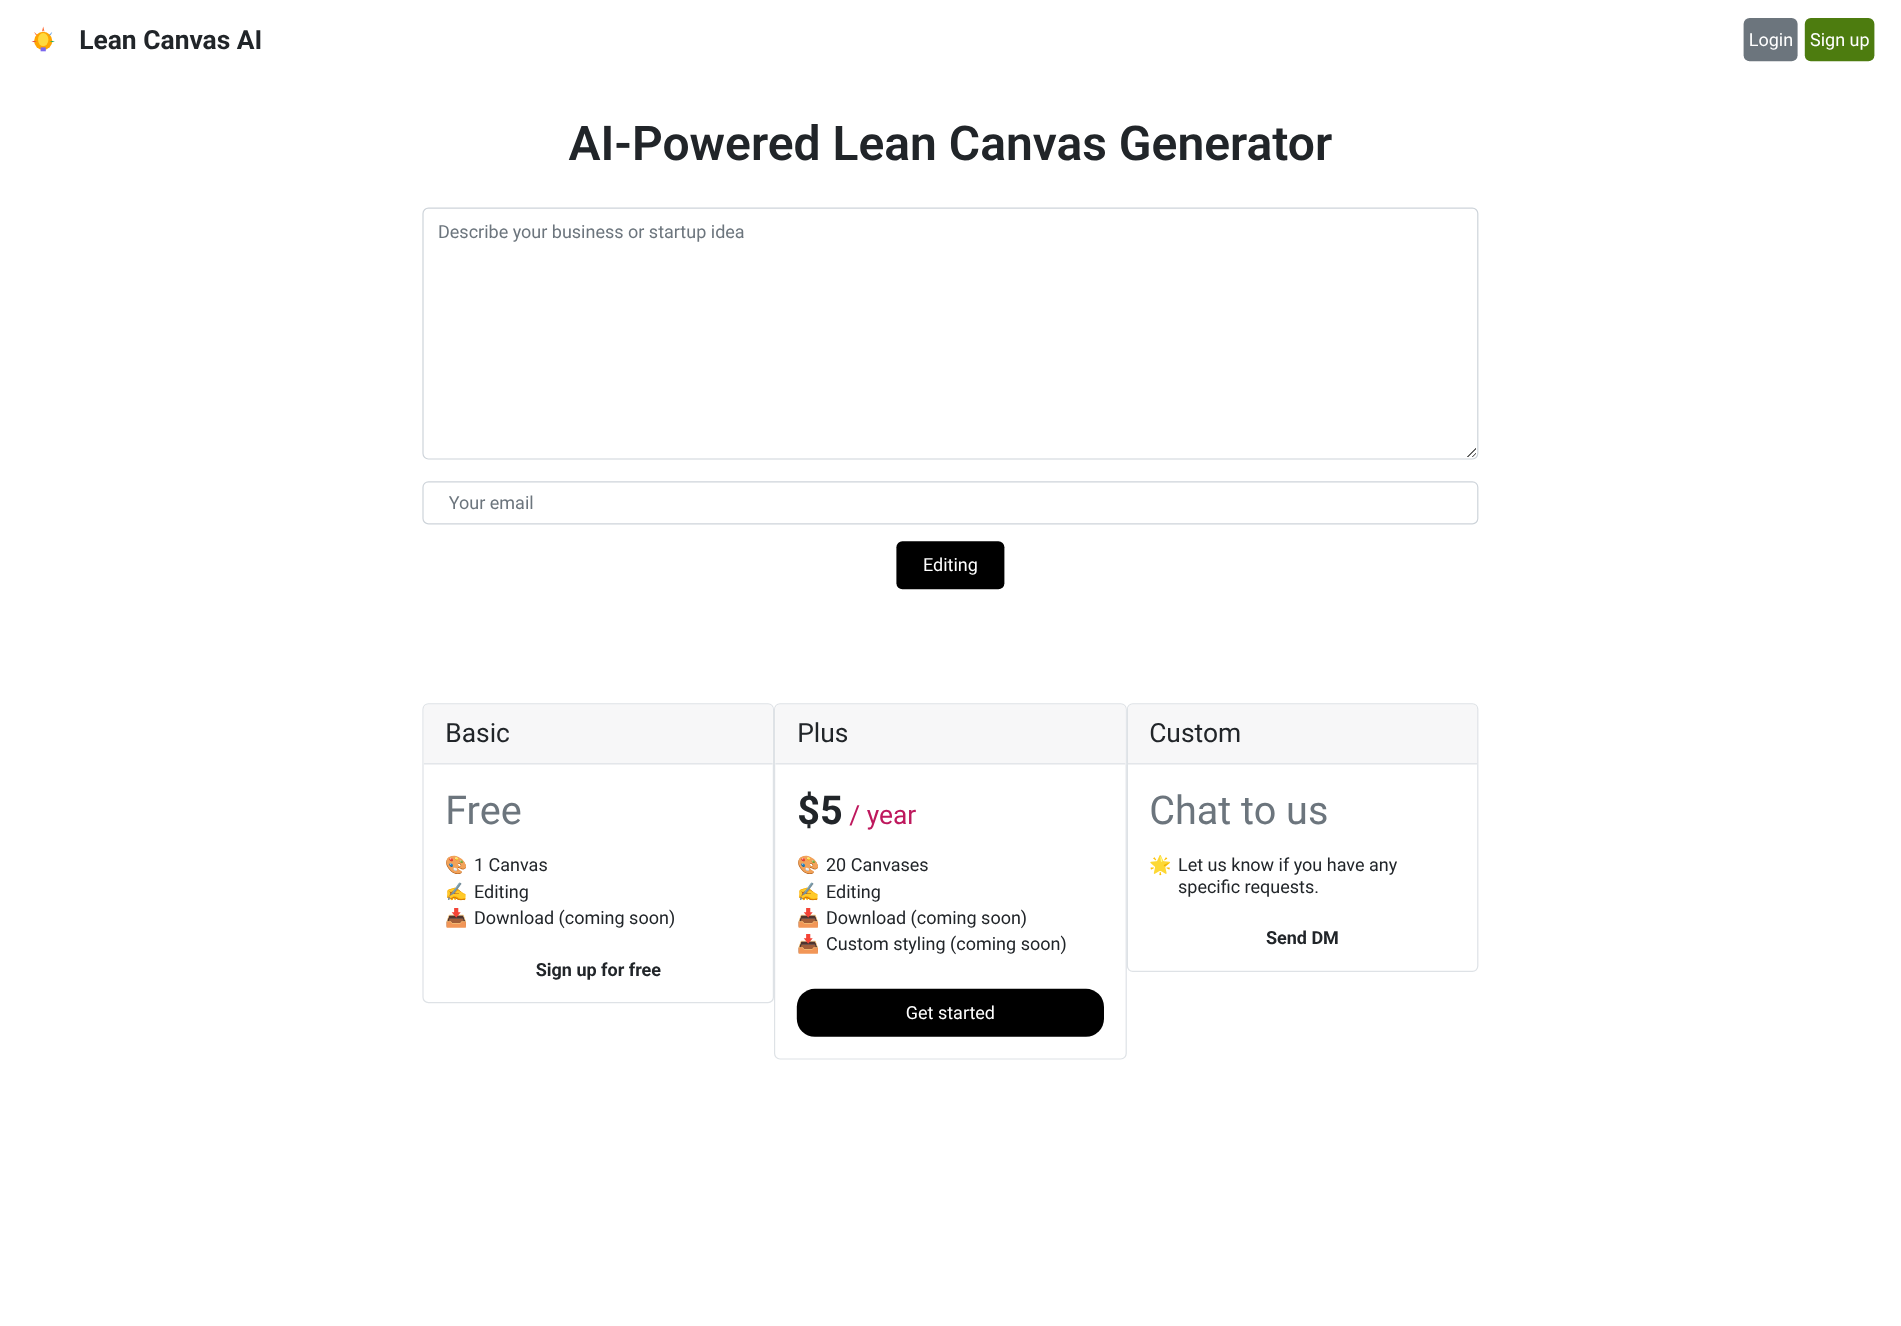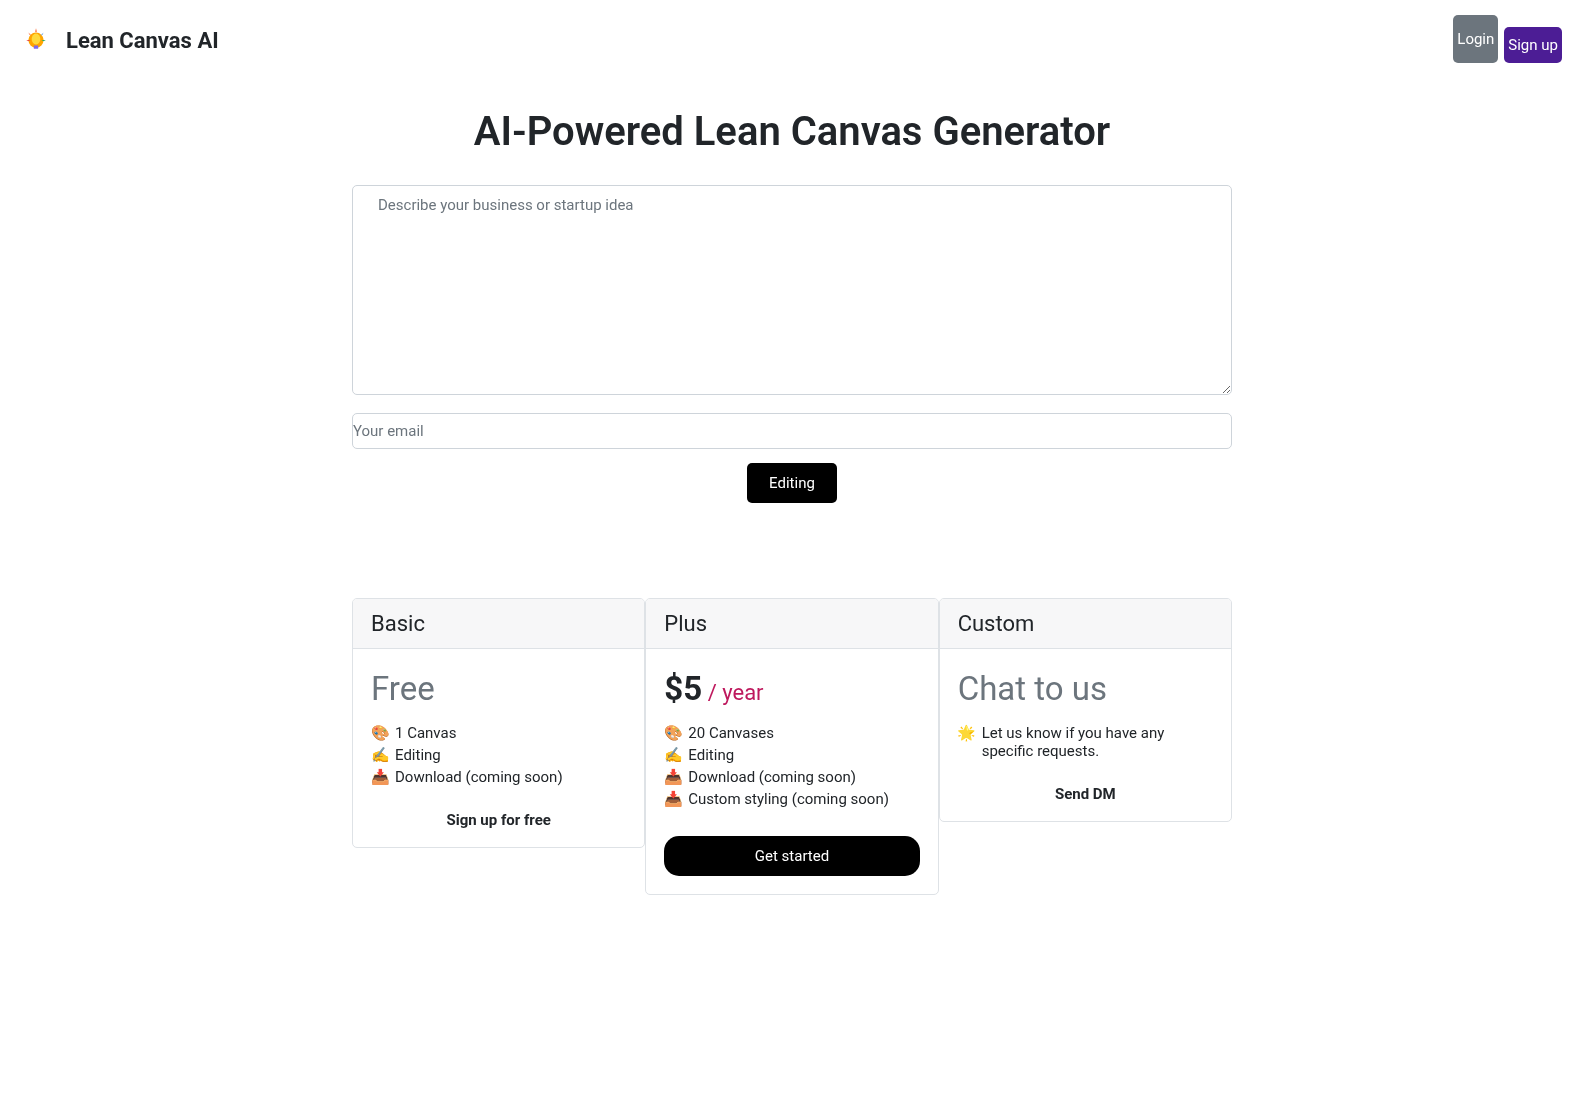--- a/index.html
+++ b/index.html
@@ -51,54 +51,53 @@
       font-size: 15px;
       font-weight: 400;
       cursor: pointer;
       font-family: inherit;
     }
     .btn-login {
       background: #6c757d;
       color: #ffffff;
     }
     .btn-signup {
-      background: #4c1d95;
+      background: #4d7c0f;
       color: #ffffff;
-      margin-top: 12px;
     }
     .main {
       max-width: 920px;
       margin: 0 auto;
       padding: 30px 20px 40px;
     }
     .page-title {
       text-align: center;
       font-size: 40px;
       font-weight: 600;
       color: #212529;
       margin-bottom: 30px;
     }
     .textarea-input {
       width: 100%;
       height: 210px;
-      padding: 10px 25px;
+      padding: 10px 12px;
       border: 1px solid #ced4da;
       border-radius: 5px;
       font-size: 15px;
       font-family: inherit;
       resize: both;
       margin-bottom: 14px;
     }
     .textarea-input::placeholder,
     .text-input::placeholder {
       color: #6c757d;
     }
     .text-input {
       width: 100%;
-      padding: 8px 0;
+      padding: 8px 21px;
       border: 1px solid #ced4da;
       border-radius: 5px;
       font-size: 15px;
       font-family: inherit;
       margin-bottom: 14px;
     }
     .generate-wrap {
       text-align: center;
     }
     .btn-generate {

